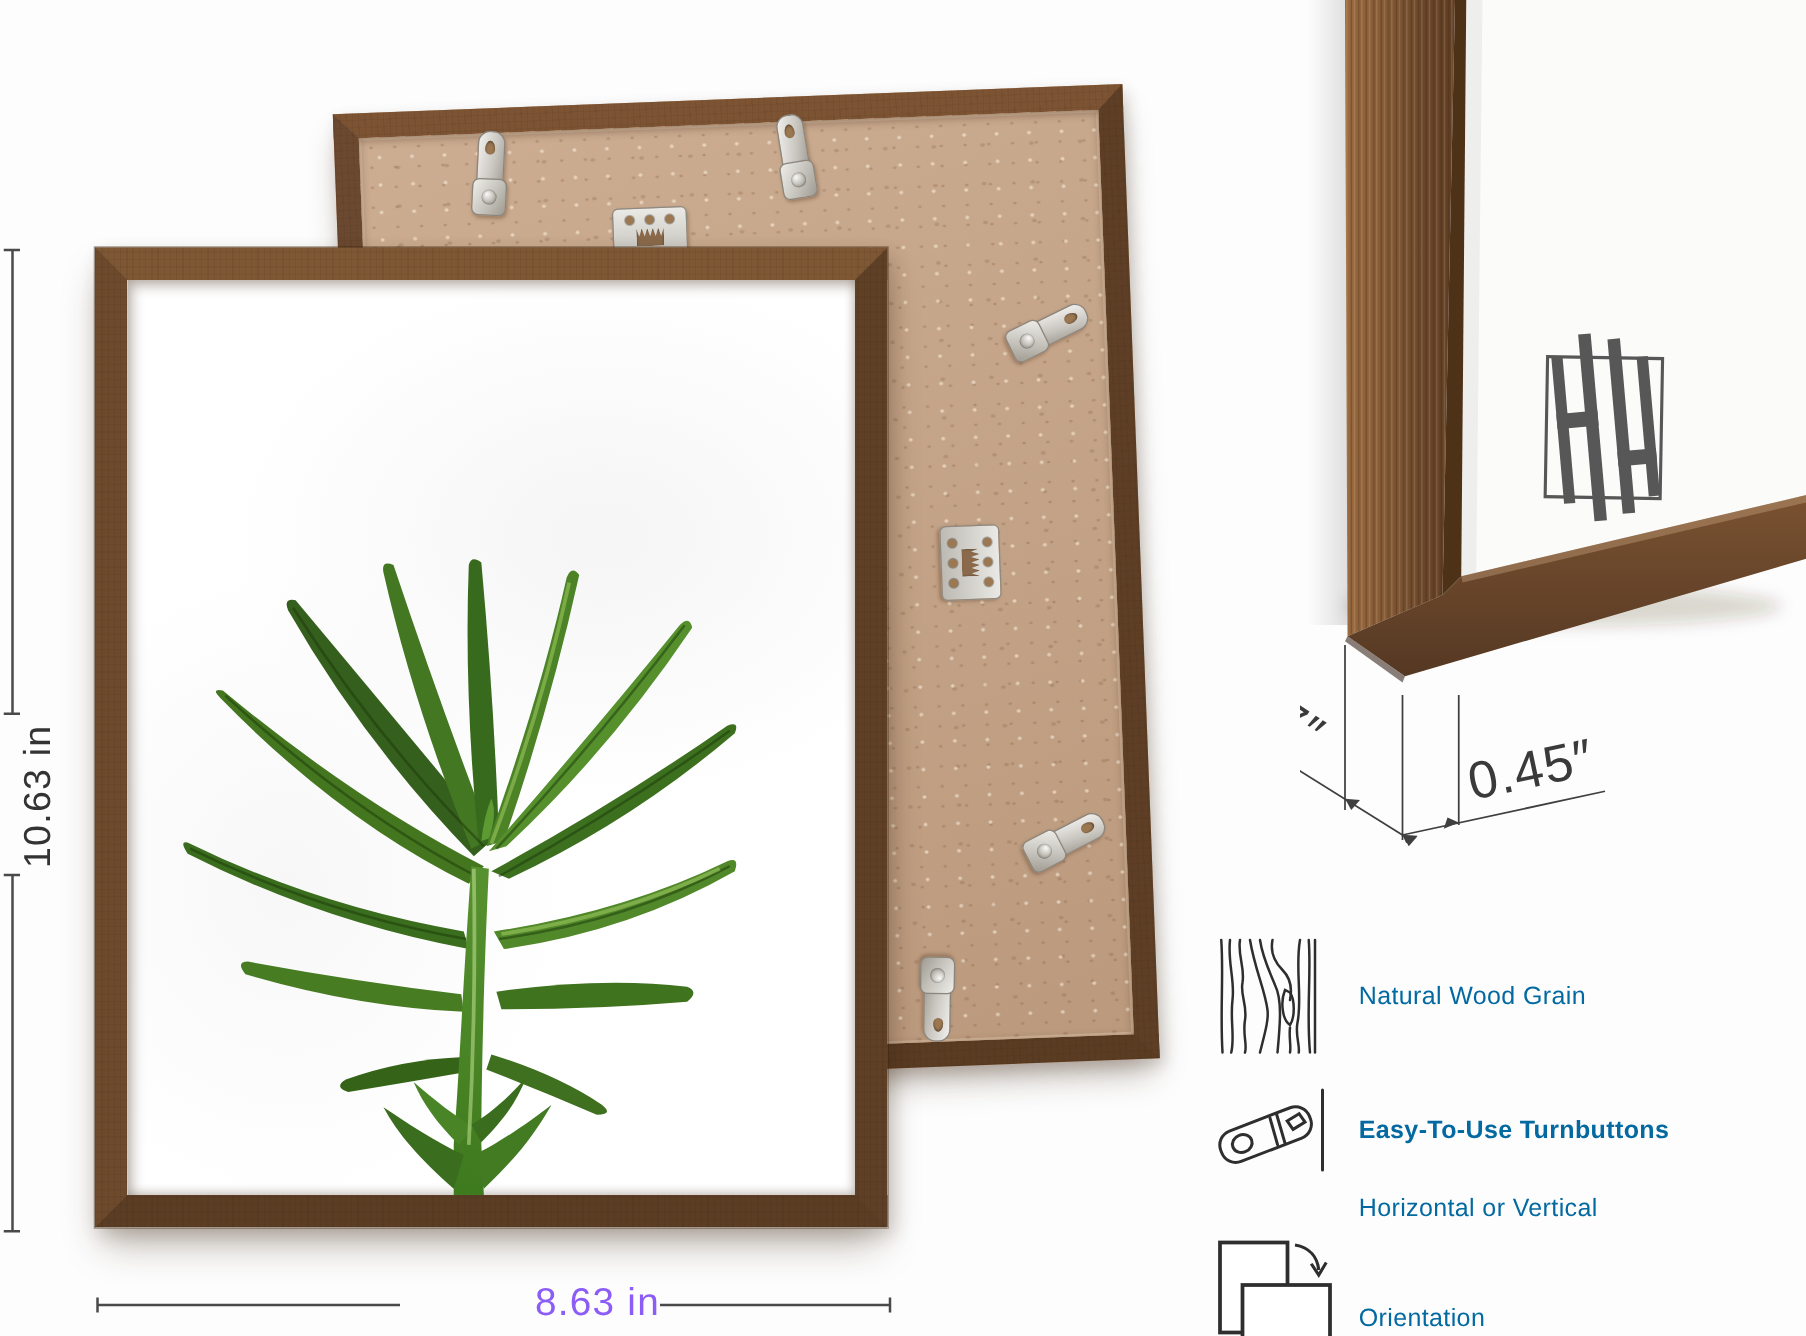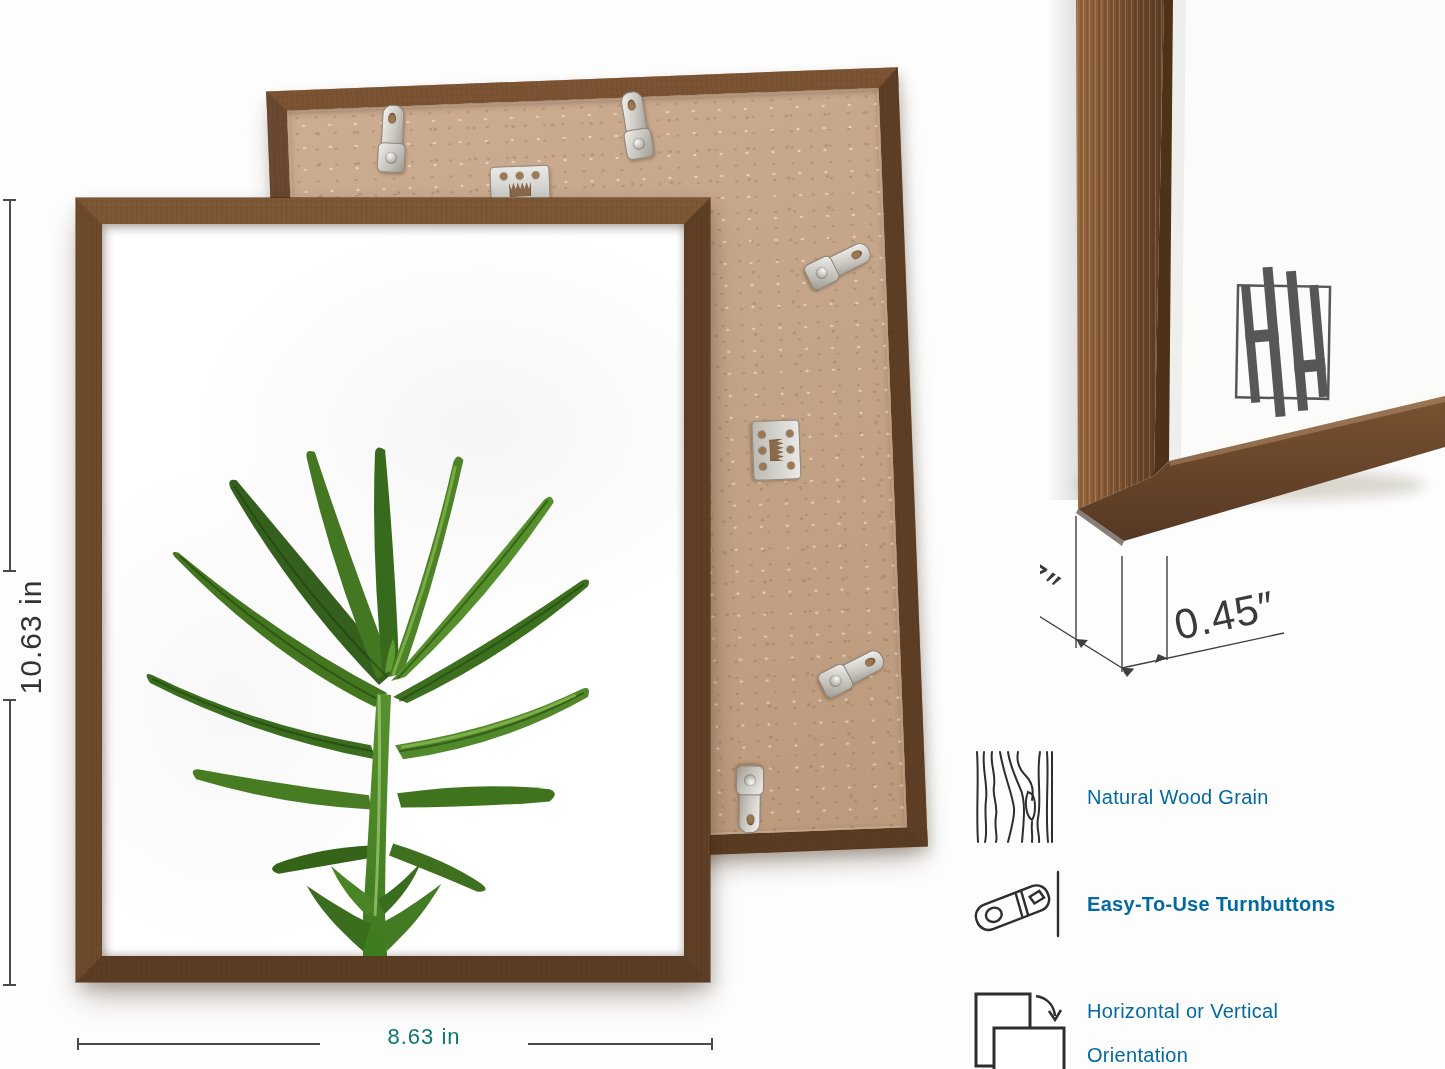--- a/index.html
+++ b/index.html
@@ -14,22 +14,22 @@
   .vseg{width:1.5px;}
   .hseg{height:1.5px;}
   .vtick{position:absolute;width:13px;height:2px;background:#4a4a4a;left:3px;}
   .htick{position:absolute;width:2px;height:12px;background:#4a4a4a;}
   .vdim-label{
     position:absolute;left:14px;top:702px;width:130px;height:36px;
     transform:rotate(-90deg);transform-origin:left top;
     font-size:30px;letter-spacing:1px;color:#333;text-align:center;white-space:nowrap;
   }
   .hdim-label{
-    position:absolute;left:320px;top:1024px;width:208px;text-align:center;
-    font-size:22px;letter-spacing:1px;color:#0f766e;white-space:nowrap;
+    position:absolute;left:320px;top:1024px;width:208px;text-align:right;
+    font-size:31px;letter-spacing:1px;color:#8b5cf6;white-space:nowrap;
   }
   
   .back-frame{
     position:absolute;left:281px;top:79px;width:632px;height:780px;
     box-sizing:border-box;border:20px solid;
     border-color:#7c5433 #5e3f26 #5a3c23 #6b4930;
     transform:rotate(-2.2deg);
     background:#c8a689;
     box-shadow:0 16px 26px -6px rgba(60,38,18,.35), 3px 6px 12px rgba(60,38,18,.18);
   }
@@ -327,17 +327,17 @@
     <div class="feature-label" style="top:893px;font-weight:bold;">Easy-To-Use Turnbuttons</div>
   </div>
 
   <div>
     <svg class="feature-icon" style="left:972px;top:986px;" width="104" height="92" viewBox="0 0 104 92">
       <rect x="4" y="8" width="54" height="72" fill="#ffffff" stroke="#2e2e2e" stroke-width="3"></rect>
       <rect x="22" y="42" width="70" height="48" fill="#ffffff" stroke="#2e2e2e" stroke-width="3"></rect>
       <path d="M64,10 C76,12 82,20 83,30" fill="none" stroke="#2e2e2e" stroke-width="2.5"></path>
       <path d="M77,25 L83,34 L89,24" fill="none" stroke="#2e2e2e" stroke-width="2.5"></path>
     </svg>
-    <div class="feature-label" style="top:1000px;">Horizontal or Vertical</div>
+    <div class="feature-label" style="top:956px;">Horizontal or Vertical</div>
     <div class="feature-label" style="top:1044px;">Orientation</div>
   </div>
 
 </div>
 
 </body></html>

